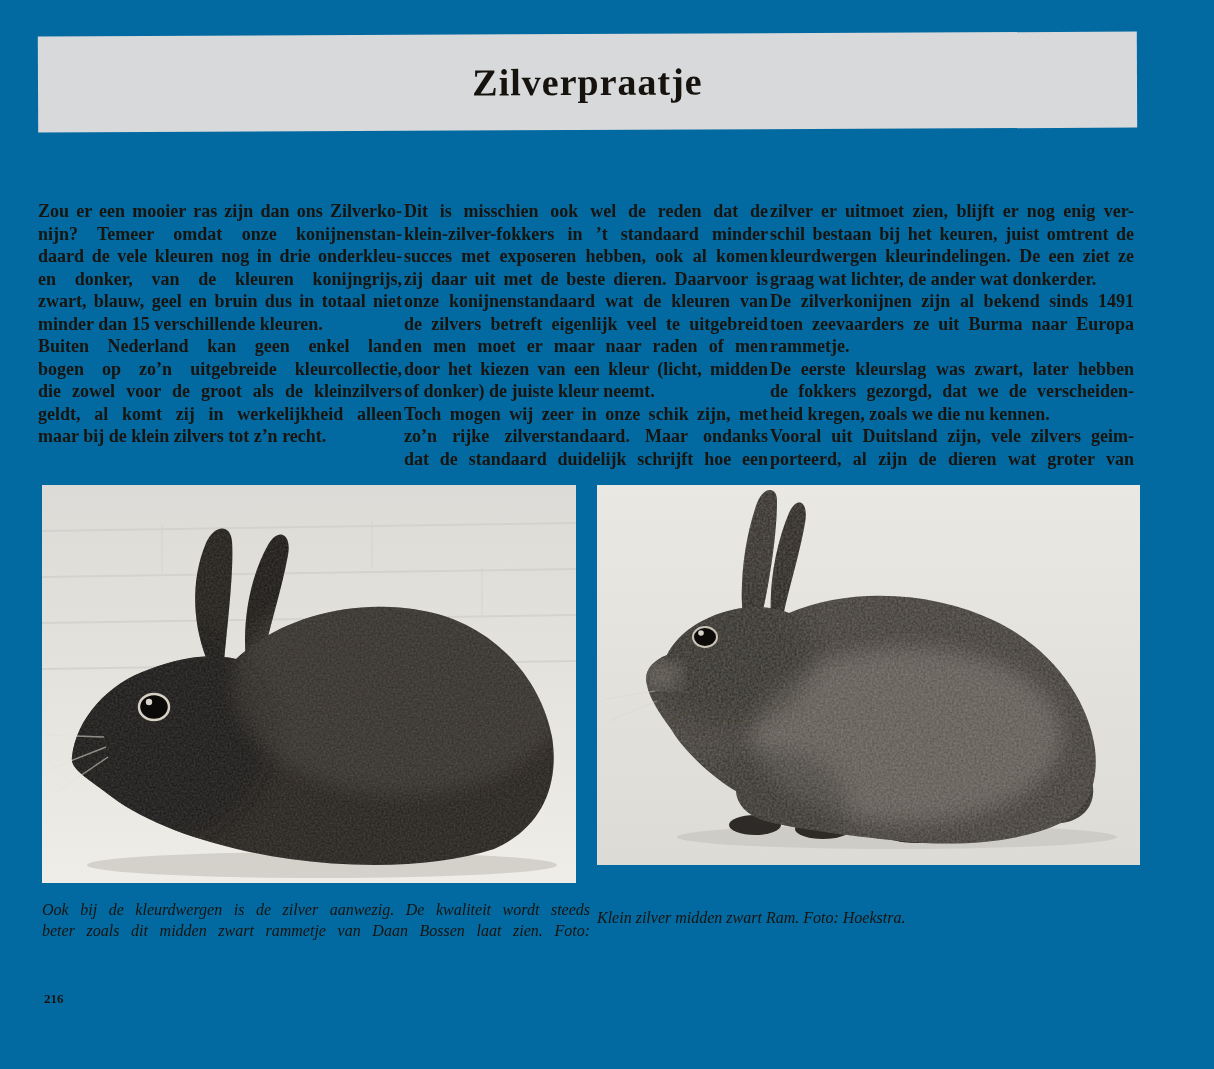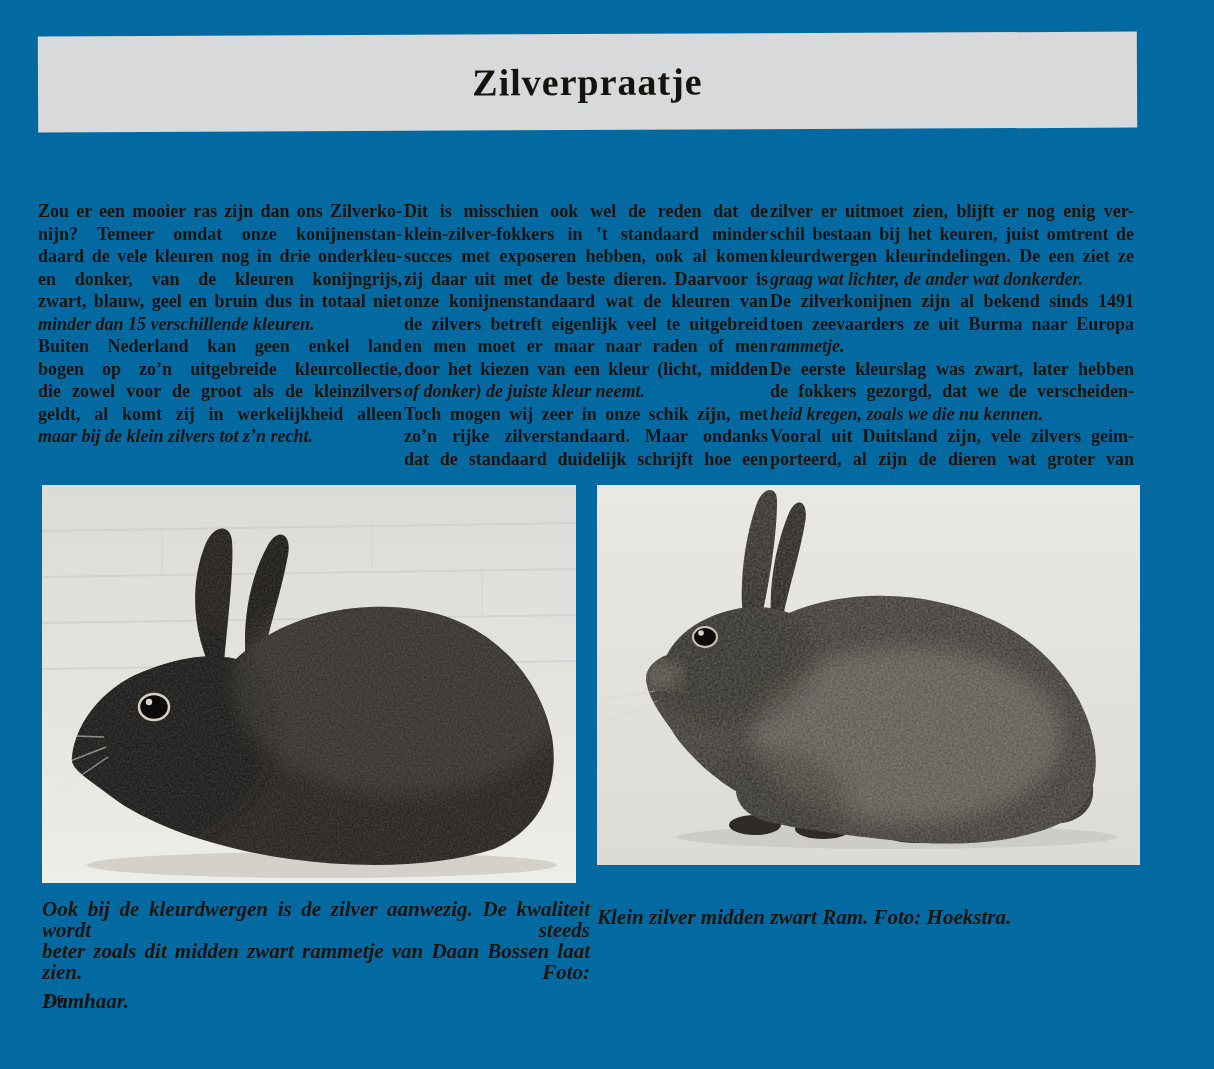--- a/index.html
+++ b/index.html
@@ -21,32 +21,32 @@
   
   .cols{
     position:absolute; left:38px; top:168px; width:1116px;
     display:flex; gap:2px;margin-top:32px;
   }
   .col{ width:364px; }
   .tline{
     font-size:18px; font-weight:bold; line-height:22.5px;
     text-align:justify; text-align-last:justify; white-space:normal;
   }
-  .tline.pend{ text-align-last:left;font-style:italic; }
+  .tline.pend{ text-align-last:left; }
   
   .photo{ position:absolute; margin:0; padding:0; }
   .photo-left{ left:42px; top:485px; width:534px; height:398px; }
   .photo-right{ left:597px; top:485px; width:543px; height:380px; }
   .photo svg{ display:block; }
   
   .caption{ position:absolute; width:548px; }
   .caption-left{ left:42px; top:899px; }
   .caption-right{ left:597px; top:899px; }
   .cline{
-    font-size:21px; font-style:italic; font-weight:bold; line-height:21px;
+    font-size:16px; font-style:italic; font-weight:normal; line-height:21px;
     text-align:justify; text-align-last:justify;
   }
   .cline.pend{ text-align-last:left;margin-top:8px; }
   
   .pagenum{
     position:absolute; left:44px; top:991px;
     font-size:13px; font-weight:bold;
   }
 </style>
 </head>
@@ -195,21 +195,20 @@
       <g stroke="#d8d4c9" stroke-width="1.2" opacity="0.45">
         <line x1="58" y1="206" x2="8" y2="214"></line>
         <line x1="60" y1="216" x2="12" y2="236"></line>
       </g>
     </svg>
   </figure>
 
   <figcaption class="caption caption-left">
       <div class="cline">Ook bij de kleurdwergen is de zilver aanwezig. De kwaliteit wordt steeds</div>
       <div class="cline">beter zoals dit midden zwart rammetje van Daan Bossen laat zien. Foto:</div>
-      <div class="cline pend">Damhaar.</div>
     </figcaption>
   <figcaption class="caption caption-right">
       <div class="cline pend">Klein zilver midden zwart Ram. Foto: Hoekstra.</div>
     </figcaption>
 
   <div class="pagenum">216</div>
 
 </div>
 
 </body></html>

